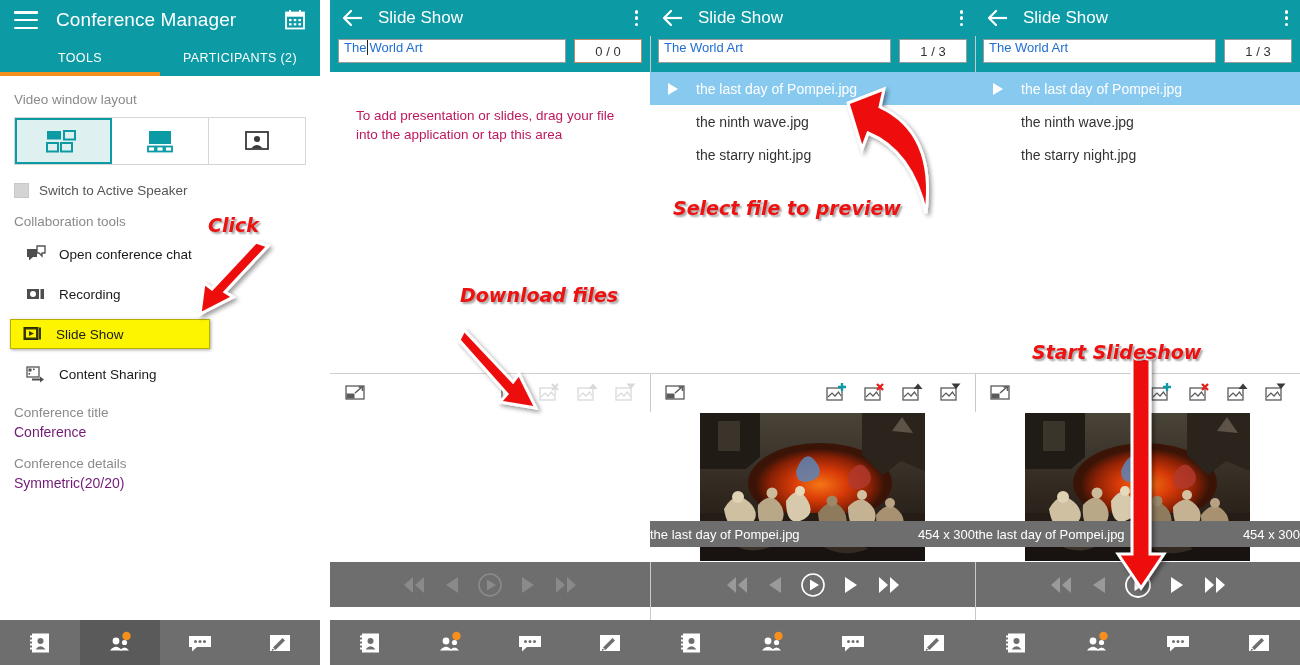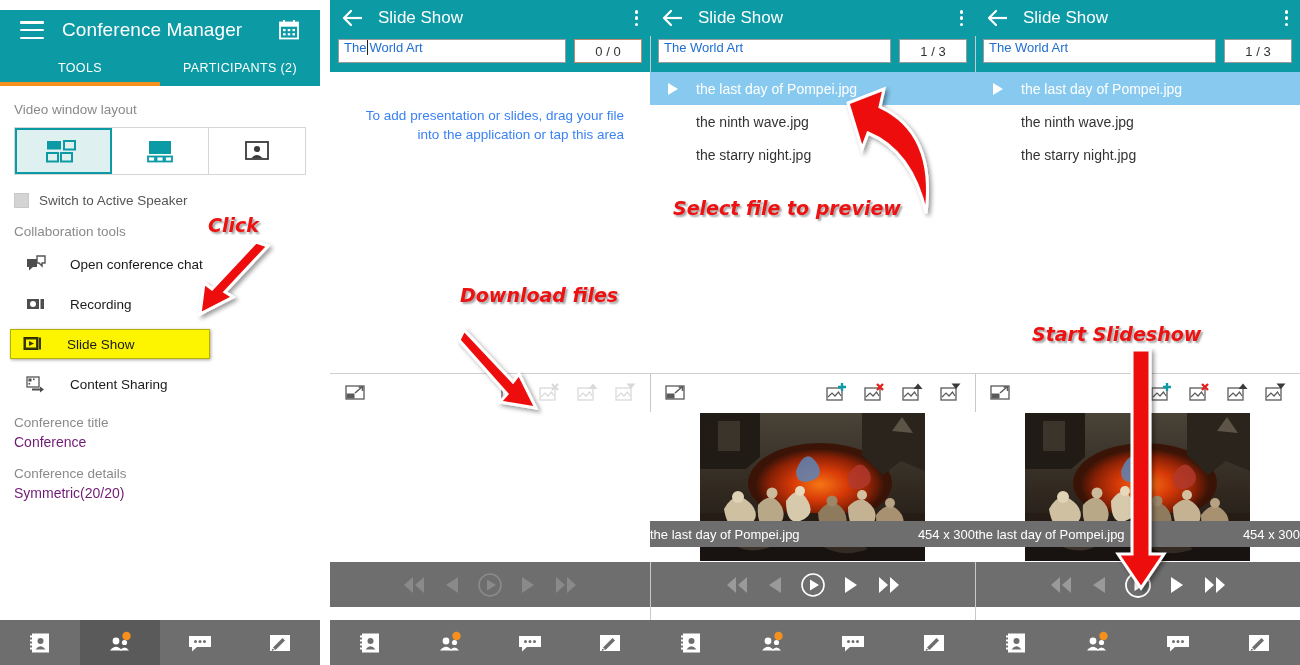--- a/index.html
+++ b/index.html
@@ -18,21 +18,21 @@
   .panel-2 { width: 320px; }
   .panel-3 { width: 325px; }
   .panel-4 { width: 325px; }
 
   
   .teal-header {
     background: #0c9aa5;
     color: #ffffff;
     position: relative;
   }
-  .p1-header { height: 40px; display: flex; align-items: center; padding: 0 20px; margin-top: 10px; }
+  .p1-header { height: 40px; display: flex; align-items: center; padding: 0 14px; }
   .hamburger { width: 24px; height: 18px; display: flex; flex-direction: column; justify-content: space-between; cursor: pointer; }
   .hamburger i { display: block; height: 2.5px; background: #fff; border-radius: 1px; }
   .app-title { font-size: 19px; margin-left: 18px; letter-spacing: .1px; }
   .calendar-icon { margin-left: auto; width: 22px; height: 22px; position: relative; }
   .calendar-icon svg { display:block; }
 
   .p1-tabs { background: #0c9aa5; height: 36px; display: flex; position: relative; text-align: right; }
   .p1-tab {
     flex: 1; display: flex; align-items: center; justify-content: center;
     font-size: 12.5px; color: #ffffff; letter-spacing: .4px; cursor: pointer;
@@ -60,21 +60,21 @@
   .tool-list { margin-top: 6px; }
   .tool-item {
     display: flex; align-items: center; height: 30px; margin-top: 10px;
     padding-left: 12px; cursor: pointer;
   }
   .tool-item.highlight {
     background: #fdf500; border: 1px solid #b8b000; margin-left: -4px;
     width: 200px; box-shadow: 1px 1px 3px rgba(0,0,0,.35);
   }
   .tool-icon { width: 20px; height: 18px; flex: 0 0 20px; }
-  .tool-label { font-size: 13.5px; color: #1a1a1a; margin-left: 24px; }
+  .tool-label { font-size: 13.5px; color: #1a1a1a; margin-left: 13px; }
 
   
   .bottom-nav {
     position: absolute; bottom: 0; left: 0; right: 0; height: 45px;
     background: #6e6e6e; display: flex;
   }
   .nav-btn { flex: 1; display: flex; align-items: center; justify-content: center; cursor: pointer; position: relative; }
   .nav-btn.active { background: #5a5a5a; }
 
   
@@ -95,21 +95,21 @@
     width: 68px; height: 24px; background: #fff; border: 1px solid #9a9a9a;
     color: #333; font-size: 13px; display: flex; align-items: center; justify-content: center;
   }
   .ss-counter.focus { border: 1px solid #c08a6a; }
 
   
   .slide-list-area { background: #fff; position: relative; }
   .p2-list-area { height: 302px; border-bottom: 1px solid #cfcfcf; }
   .p34-list-area { height: 302px; border-bottom: 1px solid #cfcfcf; }
   .empty-msg {
-    color: #3b82f6; font-size: 13.5px; text-align: right; padding: 34px 26px 0 26px; line-height: 19px;
+    color: #be185d; font-size: 13.5px; text-align: left; padding: 34px 26px 0 26px; line-height: 19px;
   }
   .slide-row {
     height: 33px; display: flex; align-items: center; padding-left: 18px; cursor: pointer;
     font-size: 14px; color: #333;
   }
   .slide-row.selected { background: #87c9ef; color: #fff; }
   .slide-play-tri {
     width: 0; height: 0; border-left: 10px solid #ffffff;
     border-top: 6.5px solid transparent; border-bottom: 6.5px solid transparent;
     margin-right: 18px;
@@ -872,21 +872,21 @@
       </div>
       <div class="nav-btn">
         <svg width="24" height="22" viewBox="0 0 24 22">
           <rect x="2" y="3" width="20" height="16" fill="#fff"></rect>
           <path d="M5 15.5 l9.5 -9.5 l2.5 2.5 l-9.5 9.5 z" fill="#6e6e6e"></path>
           <path d="M4.2 16.8 l2.6 1 l-3.2 1.1 z" fill="#6e6e6e"></path>
         </svg>
       </div>
     </div>
 
-    <div class="anno" style="left:57px; top:323px;">
+    <div class="anno" style="left:57px; top:341px;">
       <span class="anno-text">Start Slideshow</span>
     </div>
     <svg class="anno-arrow" style="left:140px; top:348px;" width="60" height="250" viewBox="0 0 60 250">
       <defs>
         <filter id="ds4" x="-60%" y="-20%" width="220%" height="150%">
           <feDropShadow dx="2.5" dy="2.5" stdDeviation="2" flood-color="#000" flood-opacity="0.4"></feDropShadow>
         </filter>
       </defs>
       <path d="M17 2 H35 V206 H49 L26 240 L3 206 H17 Z" fill="#ee1111" stroke="#ffffff" stroke-width="3" filter="url(#ds4)"></path>
     </svg>

